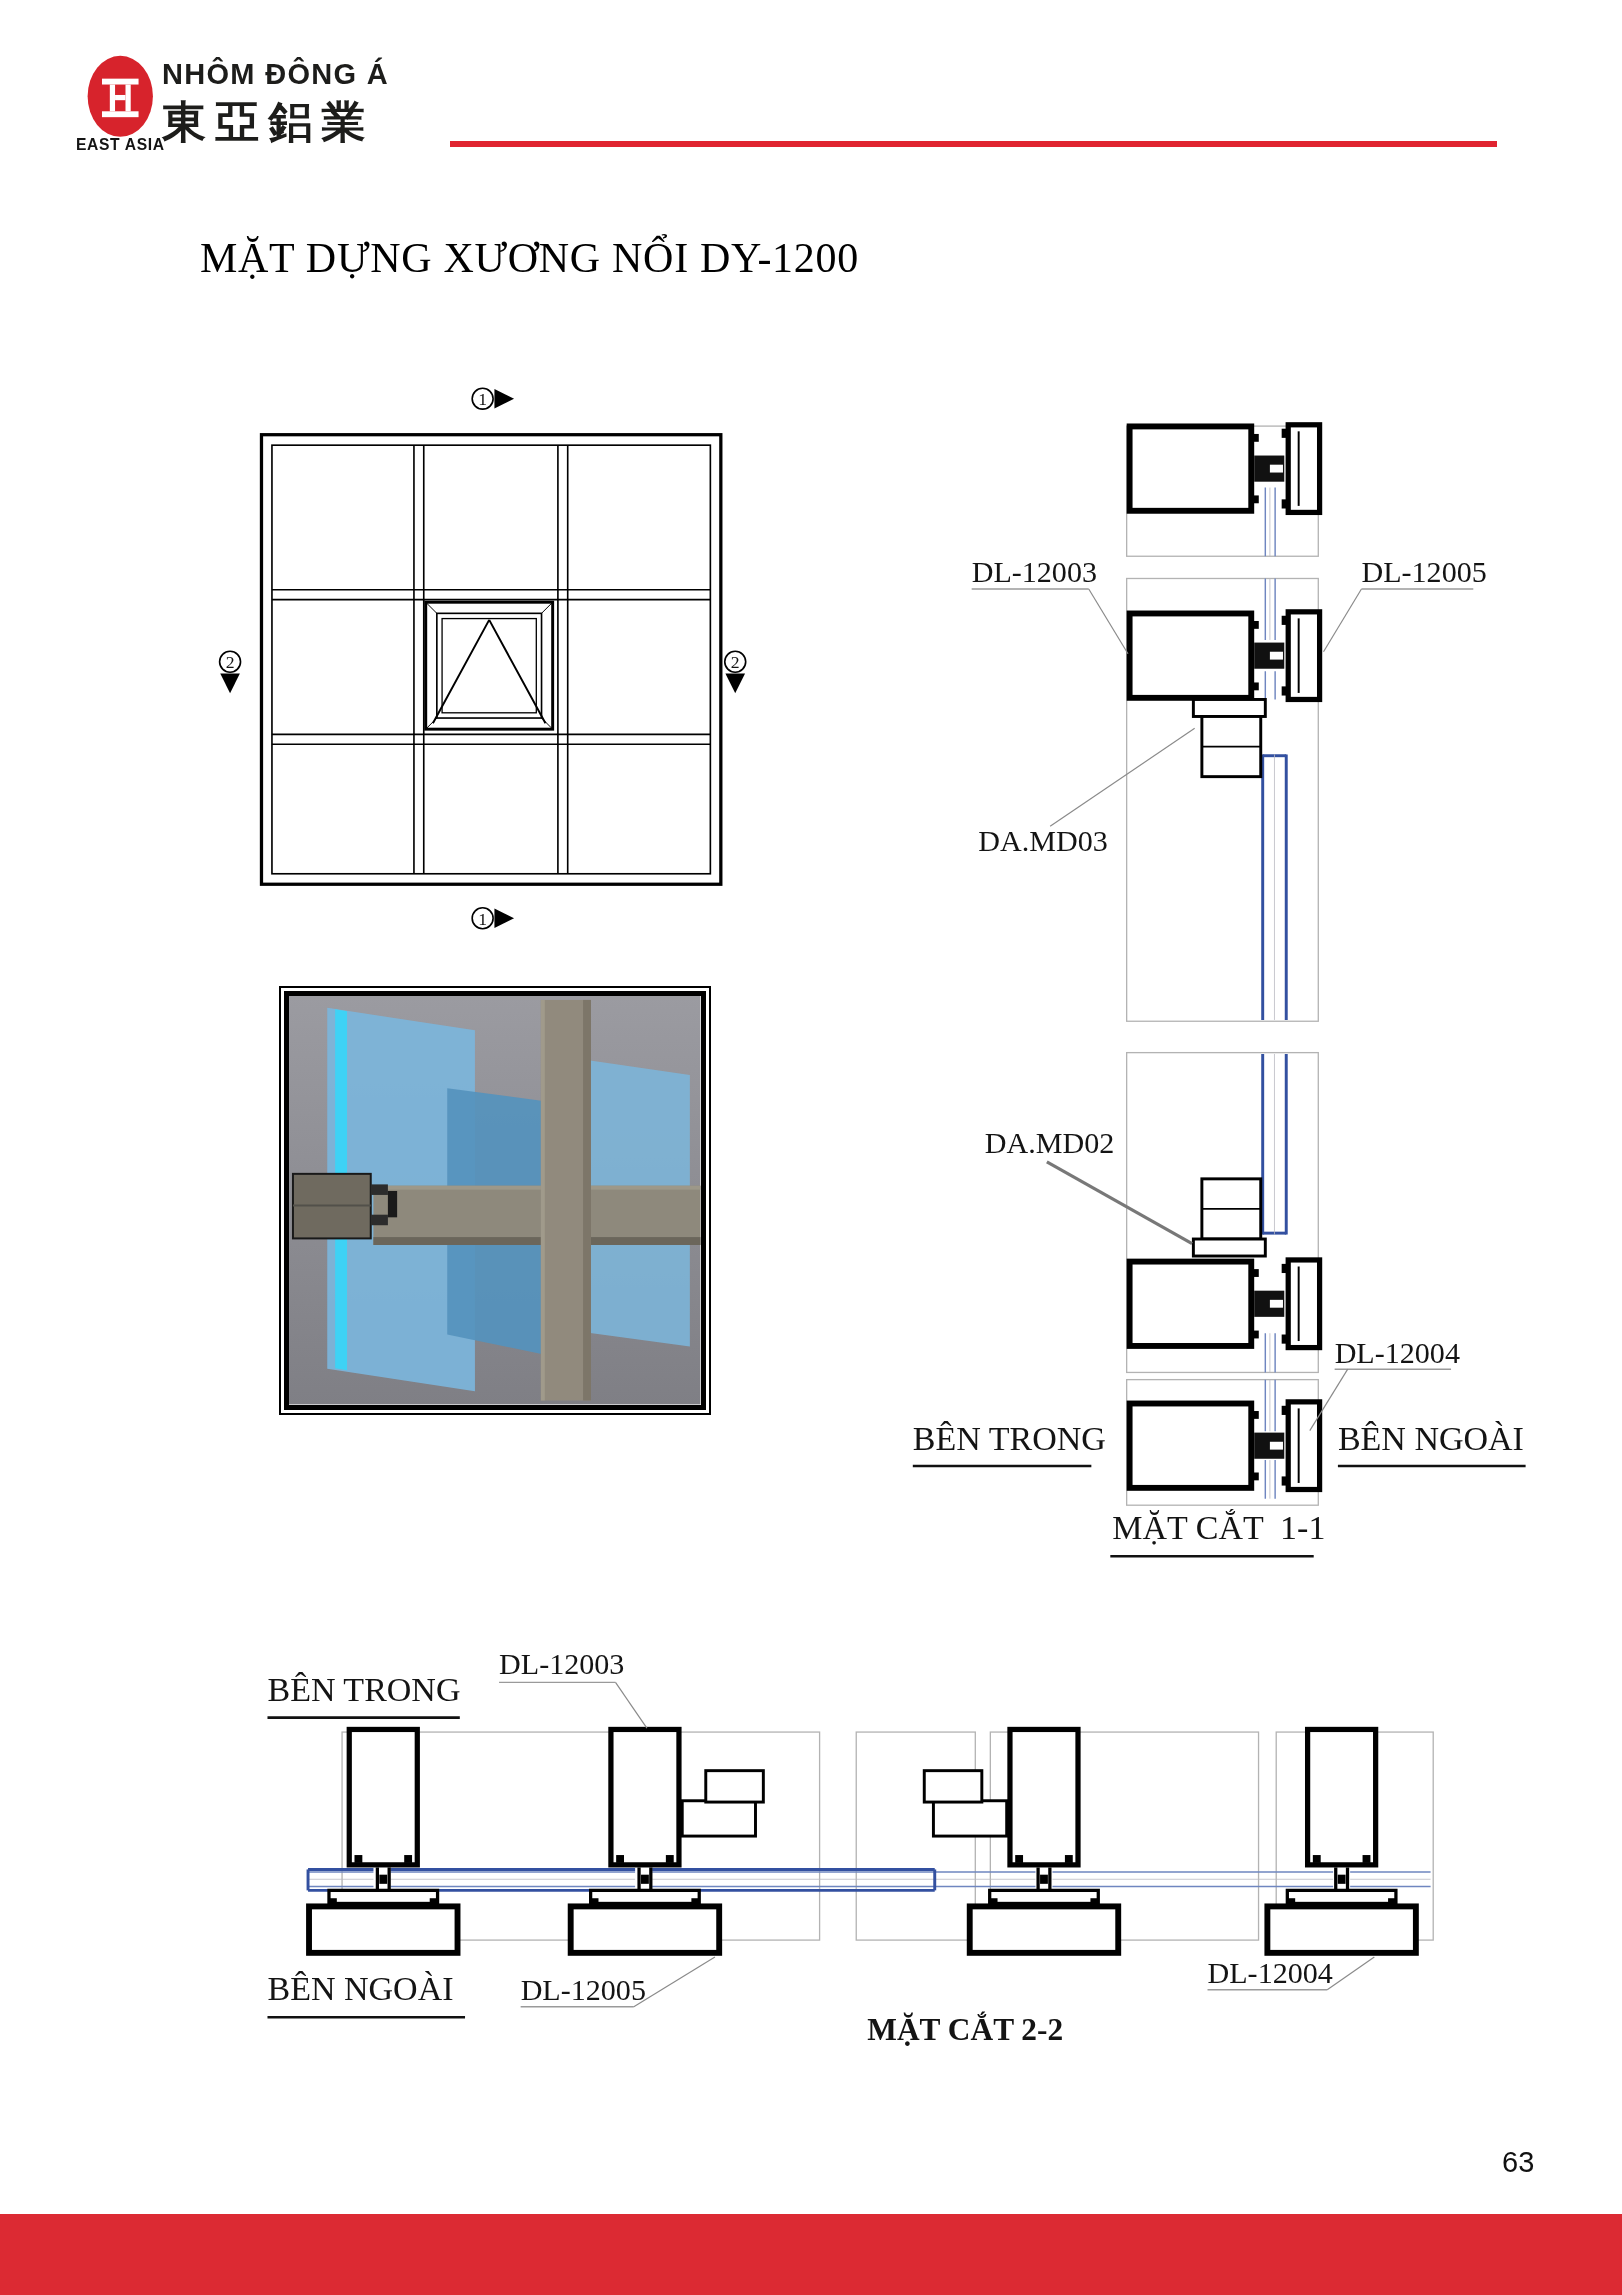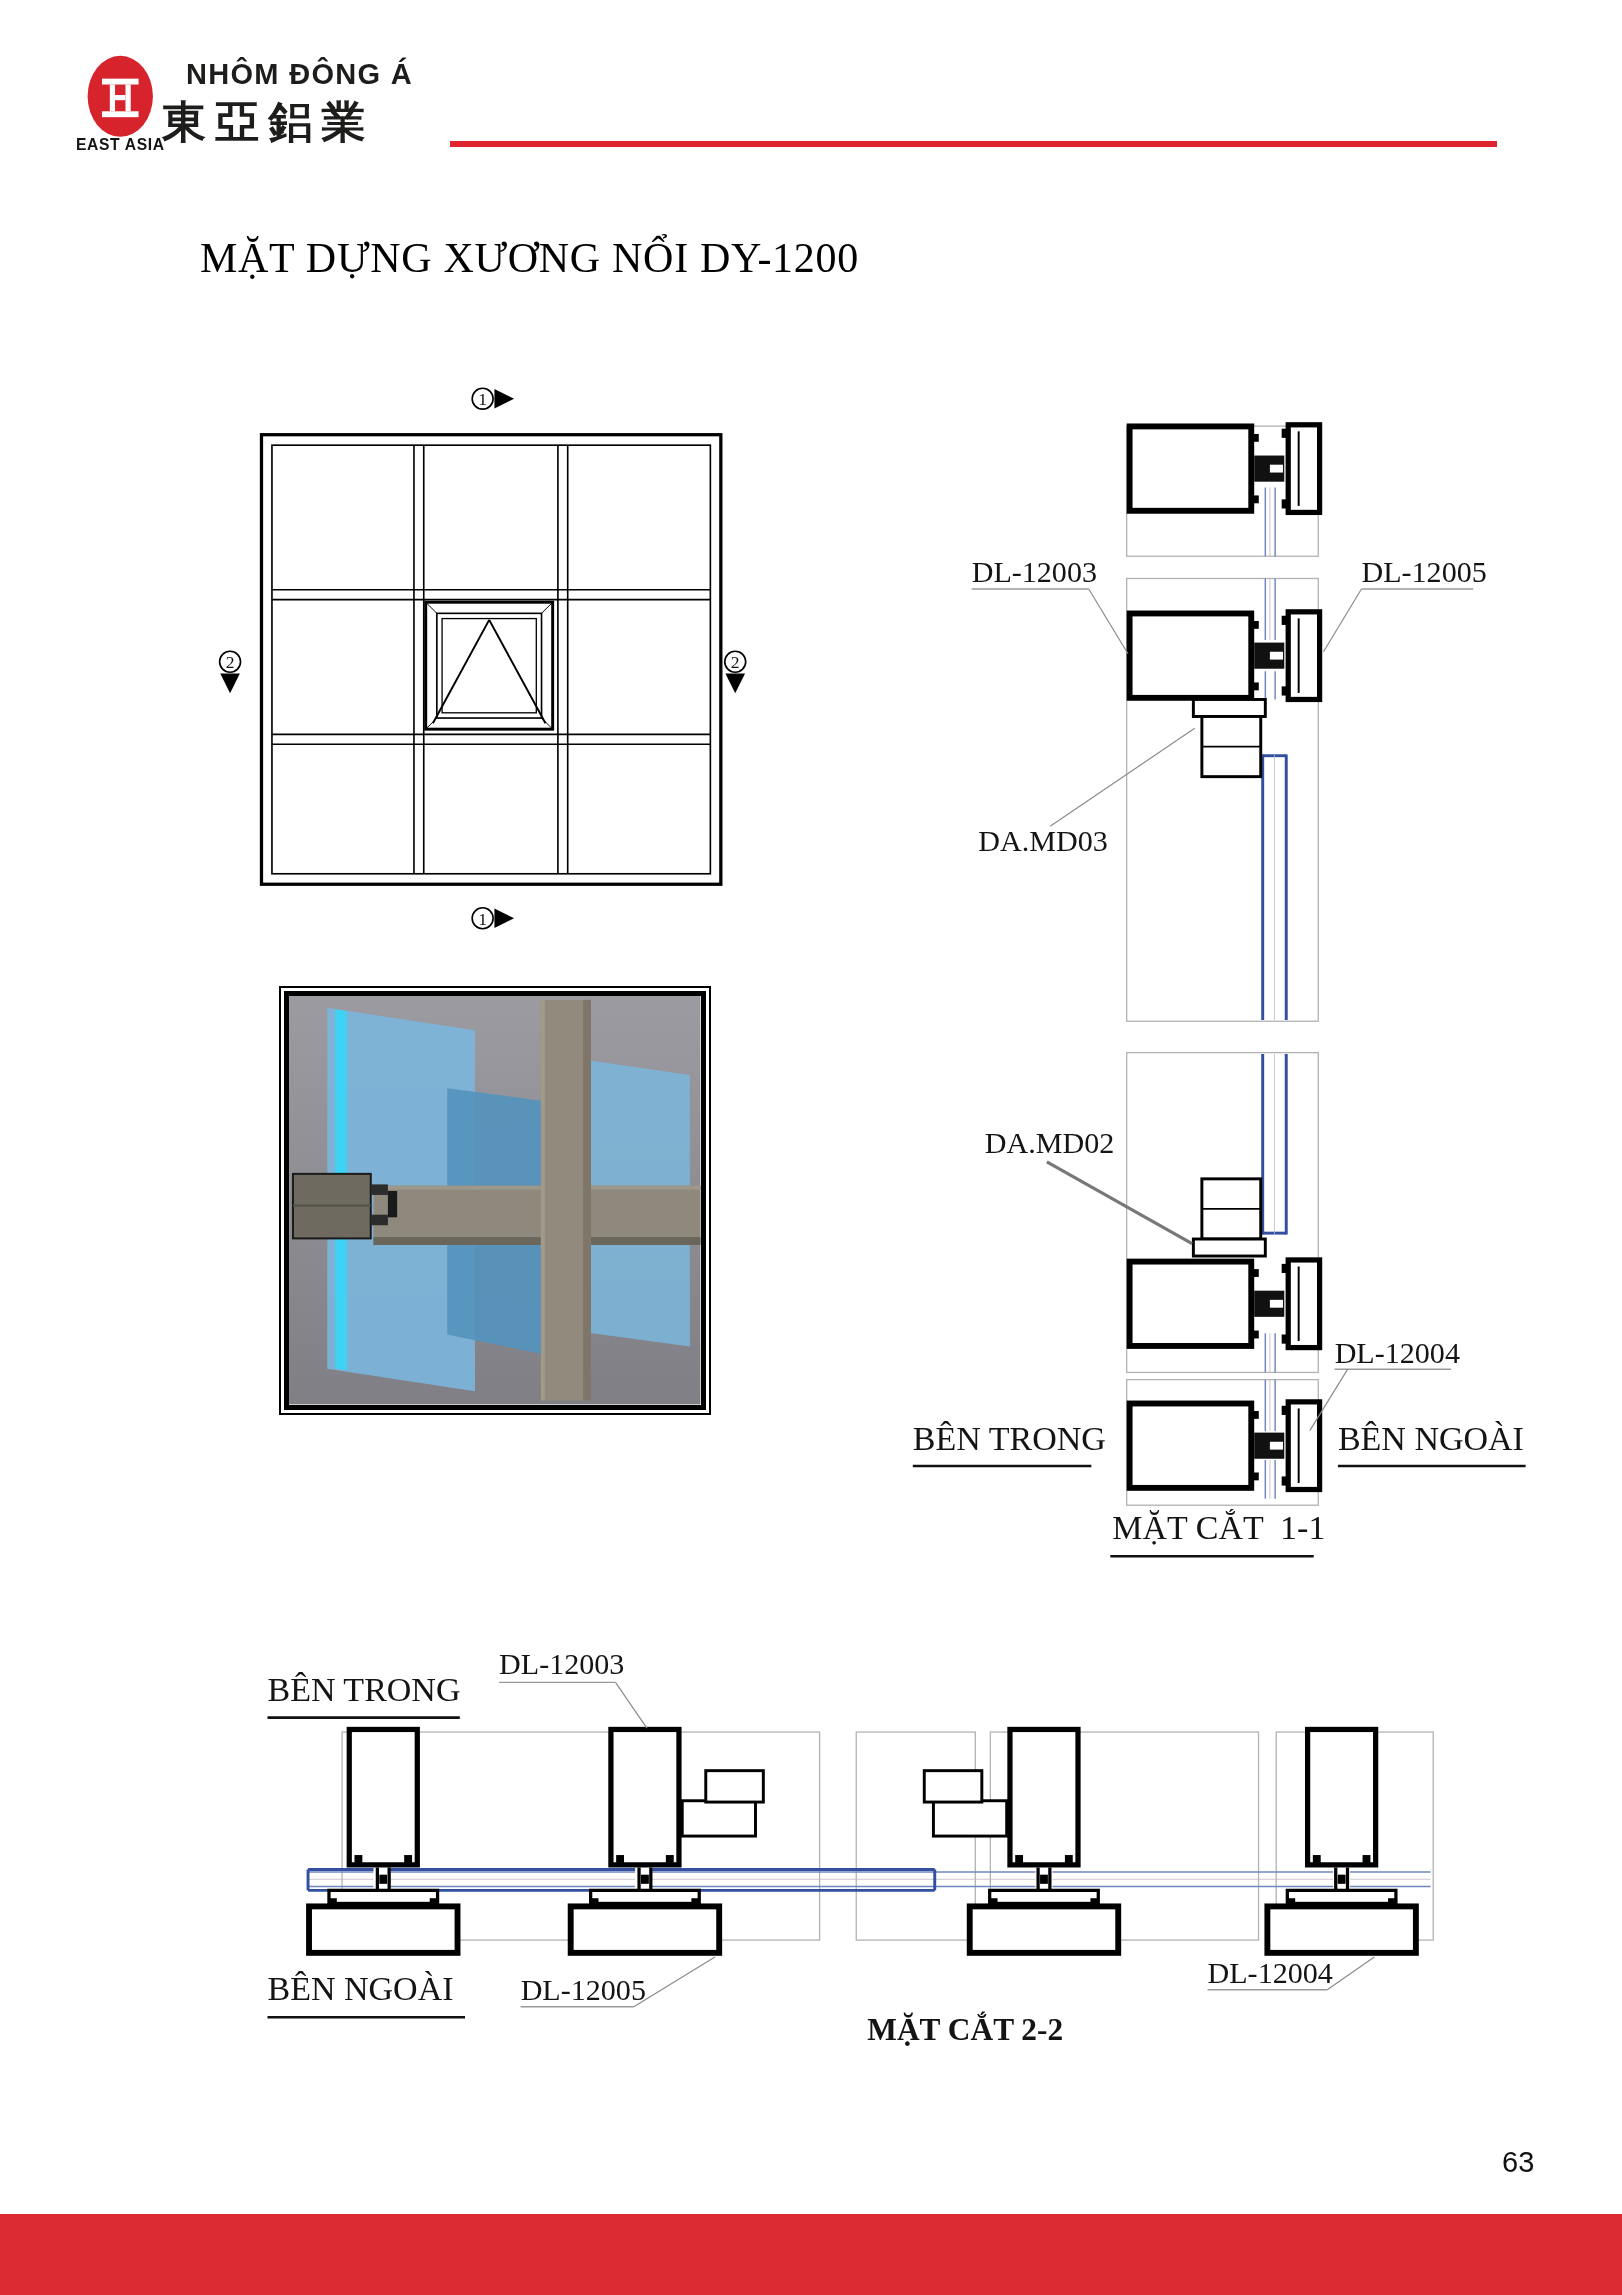--- a/index.html
+++ b/index.html
@@ -2,21 +2,21 @@
 <html style="font-size:10.5px"><head>
 <meta charset="utf-8">
 <style>
   html,body{margin:0;padding:0;background:#ffffff;}
   #page{position:relative;width:1622px;height:2295px;background:#ffffff;overflow:hidden;
         font-family:"Liberation Serif","DejaVu Serif",serif;color:#111;}
   .abs{position:absolute;}
   
   #logo-wrap{left:77px;top:46px;width:366px;height:111px;}
   #company-vi{left:162px;top:58px;font-family:"Liberation Sans","DejaVu Sans",sans-serif;
-              font-weight:bold;font-size:29px;letter-spacing:1.3px;color:#1d1d1b;white-space:nowrap;margin-left:24px;}
+              font-weight:bold;font-size:29px;letter-spacing:1.3px;color:#1d1d1b;white-space:nowrap;}
   #company-cn{left:162px;top:93px;font-family:"DejaVu Sans","Liberation Sans",sans-serif;
               font-weight:bold;font-size:44px;letter-spacing:9.2px;color:#1d1d1b;white-space:nowrap;}
   #tagline{right:124px;top:97px;font-family:"Liberation Sans","DejaVu Sans",sans-serif;
            font-style:italic;font-weight:bold;font-size:29px;color:#e02430;white-space:nowrap;}
   #header-rule{left:450px;top:141px;width:1047px;height:5.9px;background:#e02430;}
   
   #page-title{left:200px;top:234px;font-size:42px;letter-spacing:0.7px;color:#000;white-space:nowrap;}
   
   svg text{font-family:"Liberation Serif","DejaVu Serif",serif;fill:#141414;}
   .lbl{font-size:46px;}

